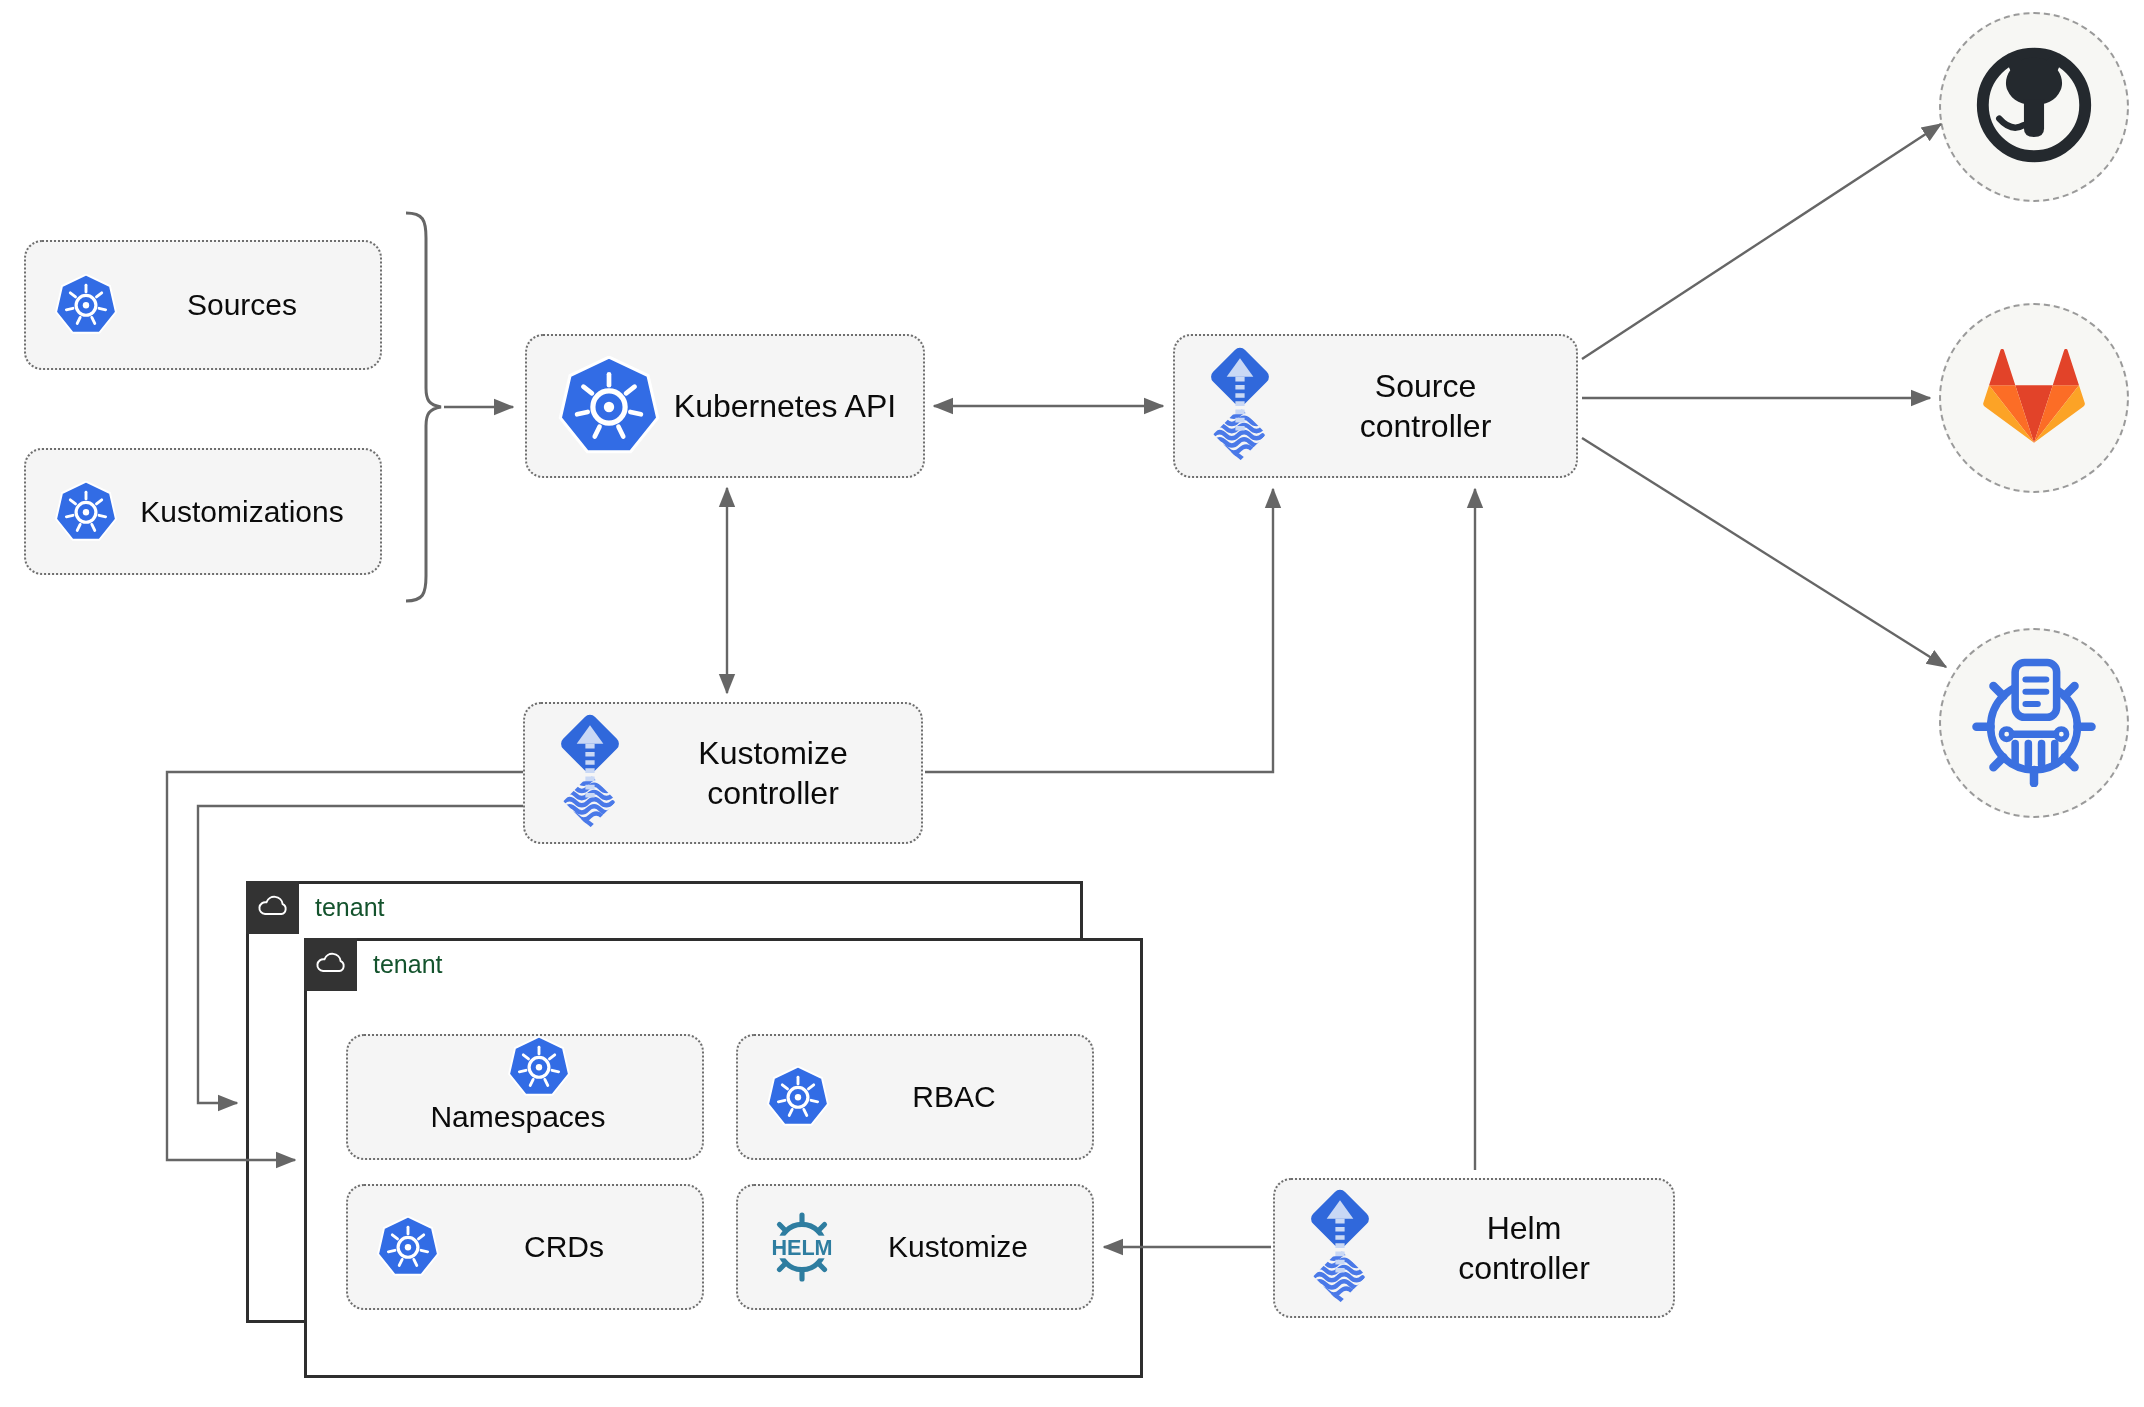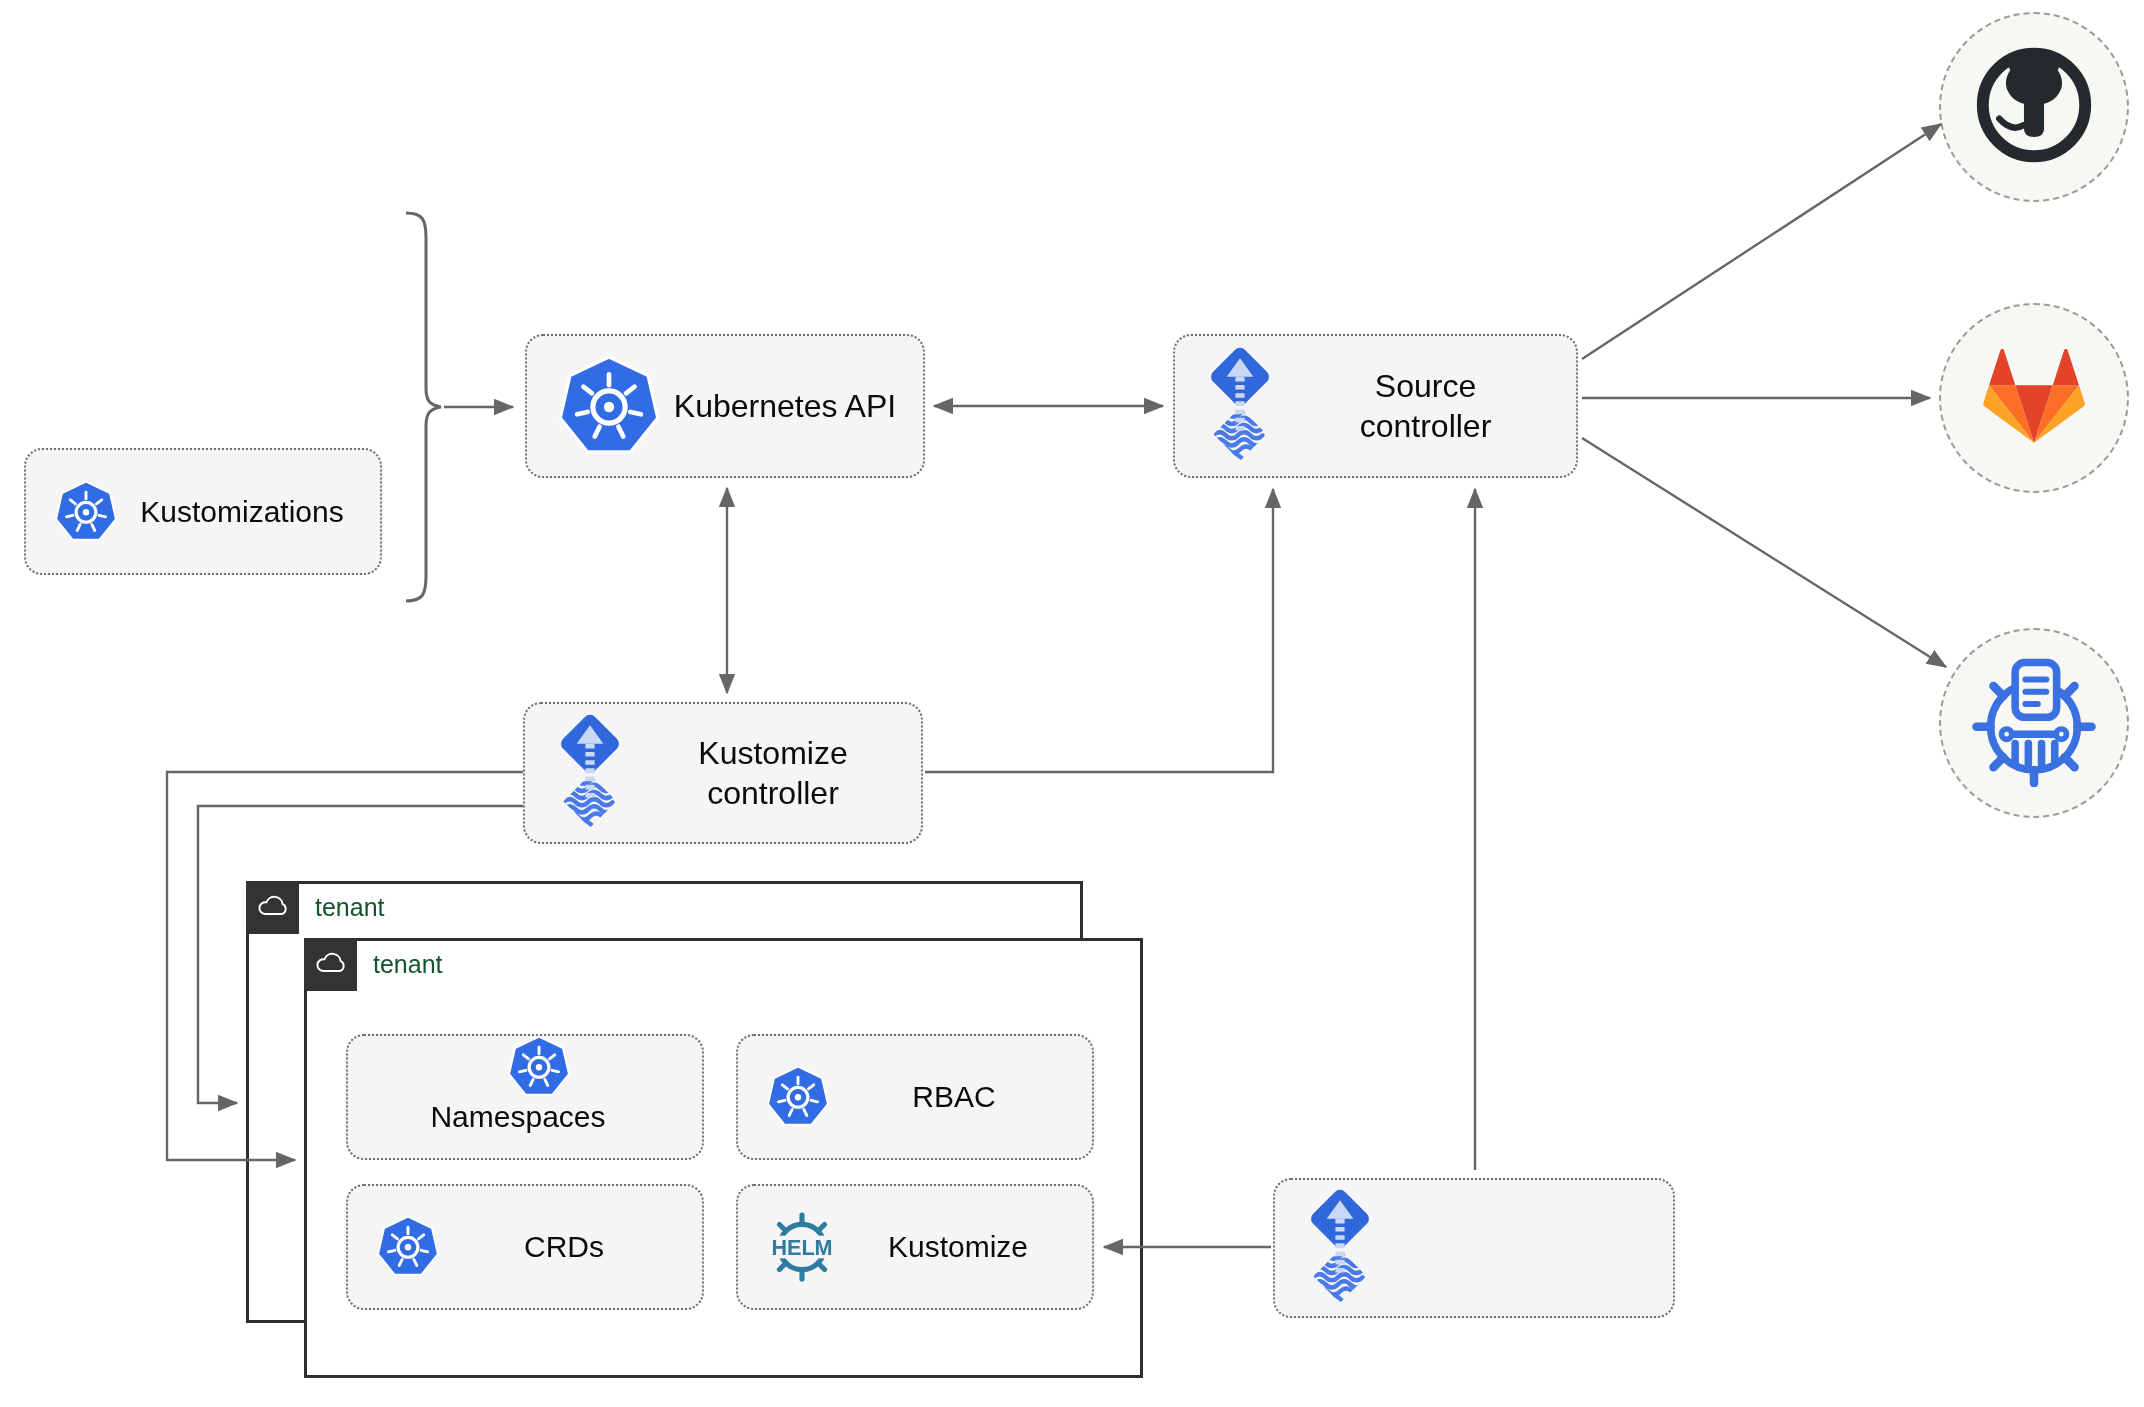--- a/index.html
+++ b/index.html
@@ -130,20 +130,39 @@
           <line x1="35" y1="57" x2="35" y2="66"></line>
             <line x1="50.6" y1="50.6" x2="56.9" y2="56.9"></line>
         </g>
         <rect x="0" y="24" width="70" height="22" fill="#F5F5F5"></rect>
         <text x="35" y="42.5" font-size="21" font-weight="bold" fill="#2E7DA0" text-anchor="middle" font-family="Liberation Sans, sans-serif">HELM</text>
       </svg>
     </span>
     <span class="lbl">Kustomize</span>
   </div>
 
+  <div class="node" style="left:24px;top:240px;width:358px;height:130px;">
+    <span class="ic">
+      <svg width="64" height="62" viewBox="0 0 100 97">
+        <polygon points="50,1 87.5,18.8 96.8,59.5 70.8,92 29.2,92 3.2,59.5 12.5,18.8" fill="#326CE5" stroke="#ffffff" stroke-width="3"></polygon>
+        <circle cx="50" cy="49" r="15.5" fill="none" stroke="#ffffff" stroke-width="5"></circle>
+        <circle cx="50" cy="49" r="5" fill="#ffffff"></circle>
+        <g stroke="#ffffff" stroke-width="4.5" stroke-linecap="round">
+          <line x1="50" y1="28" x2="50" y2="17.5"></line>
+            <line x1="66.4" y1="35.9" x2="74.6" y2="29.4"></line>
+          <line x1="70.5" y1="53.7" x2="80.7" y2="56"></line>
+            <line x1="59.1" y1="67.9" x2="63.7" y2="77.4"></line>
+          <line x1="40.9" y1="67.9" x2="36.3" y2="77.4"></line>
+            <line x1="29.5" y1="53.7" x2="19.3" y2="56"></line>
+          <line x1="33.6" y1="35.9" x2="25.4" y2="29.4"></line>
+        </g>
+      </svg>
+    </span>
+    <span class="lbl">Sources</span>
+  </div>
 
   <div class="node" style="left:24px;top:448px;width:358px;height:127px;">
     <span class="ic">
       <svg width="64" height="62" viewBox="0 0 100 97">
         <polygon points="50,1 87.5,18.8 96.8,59.5 70.8,92 29.2,92 3.2,59.5 12.5,18.8" fill="#326CE5" stroke="#ffffff" stroke-width="3"></polygon>
         <circle cx="50" cy="49" r="15.5" fill="none" stroke="#ffffff" stroke-width="5"></circle>
         <circle cx="50" cy="49" r="5" fill="#ffffff"></circle>
         <g stroke="#ffffff" stroke-width="4.5" stroke-linecap="round">
           <line x1="50" y1="28" x2="50" y2="17.5"></line>
             <line x1="66.4" y1="35.9" x2="74.6" y2="29.4"></line>
@@ -237,20 +256,21 @@
             <path d="M10,101 q6,-6 12,0 t12,0 t12,0"></path>
           <path d="M22,108 q6,-6 12,0 t12,0"></path>
         </g>
         <clipPath id="fxclip3">
             <polygon points="34,60 60,86 34,112 8,86"></polygon>
           </clipPath>
         <polygon points="34,12 21,30 47,30" fill="#C9D8F5"></polygon>
         <line x1="34" y1="30" x2="34" y2="84" stroke="#C9D8F5" stroke-width="9" stroke-dasharray="4.5 3.5"></line>
       </svg>
     </span>
+    <span class="lbl">Helm controller</span>
   </div>
 
   <div class="circle" style="left:1939px;top:12px;">
     <span>
       <svg width="128" height="128" viewBox="0 0 140 140">
         <circle cx="70" cy="70" r="56" fill="none" stroke="#24292E" stroke-width="13"></circle>
         <path d="M44,32 C40,24 40,16 42,14 C48,14 53,18 56,21 C60,19 66,18 70,18 C74,18 80,19 84,21
                  C87,18 92,14 98,14 C100,16 100,24 96,32 C101,39 102,47 99,54 C94,66 82,70 70,70
                  C58,70 46,66 41,54 C38,47 39,39 44,32 Z" fill="#24292E"></path>
         <path d="M59,64 h22 v32 q0,9 -11,9 t-11,-9 Z" fill="#24292E"></path>

